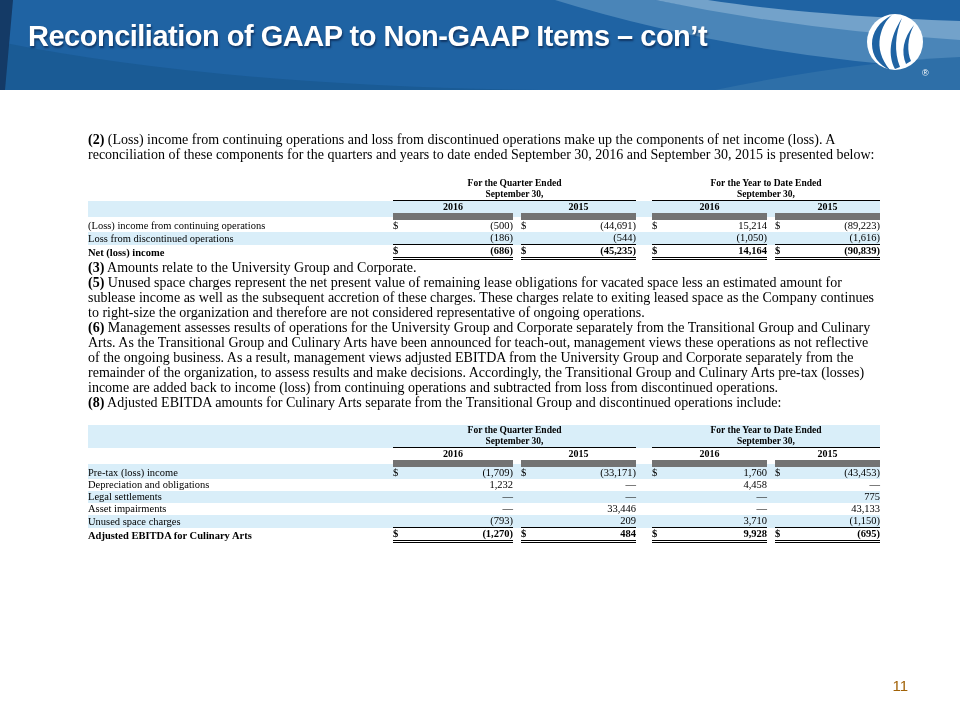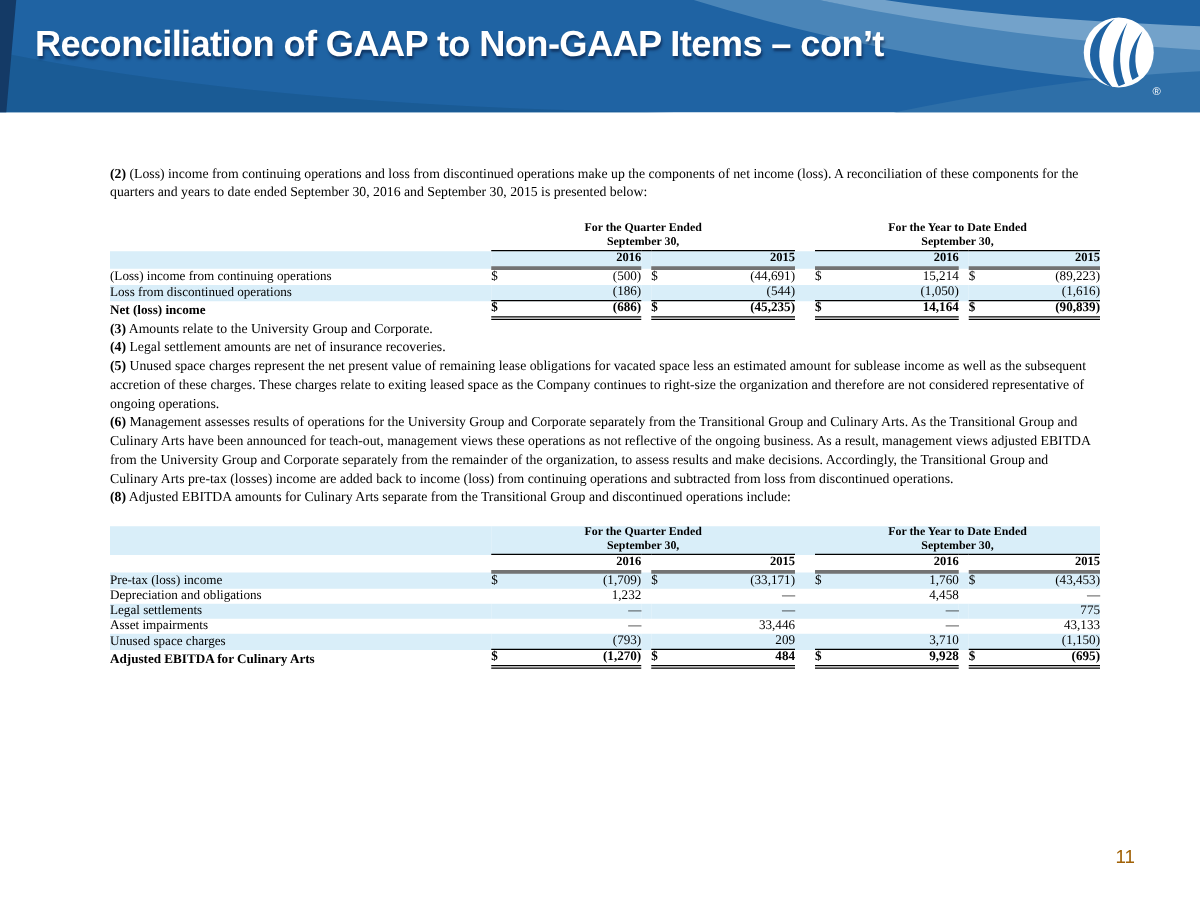--- a/index.html
+++ b/index.html
@@ -10,33 +10,33 @@
   .header{position:relative;width:960px;height:112px;overflow:hidden;}
   .header .hbg{position:absolute;left:0;top:0;}
   .title{position:absolute;left:28px;top:20px;margin:0;color:#ffffff;
          font-family:"Liberation Sans", sans-serif;font-weight:700;font-size:29px;
          letter-spacing:-0.5px;white-space:nowrap;
          text-shadow:1px 2px 2px rgba(0,10,40,.5);}
   .logo{position:absolute;right:26px;top:10px;}
 
   
   .content{padding:20px 85px 0 88px;}
-  p.note{margin:0;font-size:11px;line-height:15px;text-align:left;}
+  p.note{margin:0;font-size:14px;line-height:15px;text-align:left;}
   p.note b{font-weight:700;}
   .mt14{margin-top:14px;} .mt13{margin-top:13px;} .mt16{margin-top:16px;} .mt12{margin-top:12px;}
 
   
   table.fin{width:792px;border-collapse:collapse;table-layout:fixed;
             font-size:10.5px;line-height:12px;}
   table.fin td{padding:0;vertical-align:bottom;}
   tr.band{background:#D9EEF9;}
   td.ghdr{text-align:center;font-weight:700;font-size:9.5px;line-height:11px;
           border-bottom:1px solid #000;padding:3px 0 3px;}
-  td.yr{text-align:right;font-weight:700;font-size:10px;
-        border-bottom:3px solid #737373;padding:6px 0 3px;}
+  td.yr{text-align:center;font-weight:700;font-size:10px;
+        border-bottom:7px solid #737373;padding:6px 0 3px;}
   td.lbl{padding:2.5px 2px 2px 0;}
   td.num{padding:2.5px 3px 2px 3px;}
   td.num .m{display:flex;justify-content:space-between;align-items:baseline;}
   td.u{border-bottom:1px solid #000;}
   td.uu{border-bottom:3px double #000;}
   tr.total td{font-weight:700;margin-left:44px;}
   .t1{margin-top:16px;}
   .t2{margin-top:15px;}
 
   
@@ -193,21 +193,20 @@
                 <span>$</span>
                 <span>(90,839)</span>
               </div>
             </td>
       </tr>
     </tbody>
       </table>
 
     <p class="note mt16"><b>(3)</b> <span>Amounts relate to the University Group and Corporate.</span></p>
 
-    <p class="note mt13"><b>(4)</b> <span>Legal settlement amounts are net of insurance recoveries.</span></p>
 
     <p class="note mt13"><b>(5)</b> <span>Unused space charges represent the net present value of remaining lease obligations for vacated space less an estimated amount for sublease income as well as the subsequent accretion of these charges. These charges relate to exiting leased space as the Company continues to right-size the organization and therefore are not considered representative of ongoing operations.</span></p>
 
     <p class="note mt12"><b>(6)</b> <span>Management assesses results of operations for the University Group and Corporate separately from the Transitional Group and Culinary Arts. As the Transitional Group and Culinary Arts have been announced for teach-out, management views these operations as not reflective of the ongoing business. As a result, management views adjusted EBITDA from the University Group and Corporate separately from the remainder of the organization, to assess results and make decisions. Accordingly, the Transitional Group and Culinary Arts pre-tax (losses) income are added back to income (loss) from continuing operations and subtracted from loss from discontinued operations.</span></p>
 
 
     <p class="note mt13"><b>(8)</b> <span>Adjusted EBITDA amounts for Culinary Arts separate from the Transitional Group and discontinued operations include:</span></p>
 
     <table class="fin t2">
       <colgroup>

